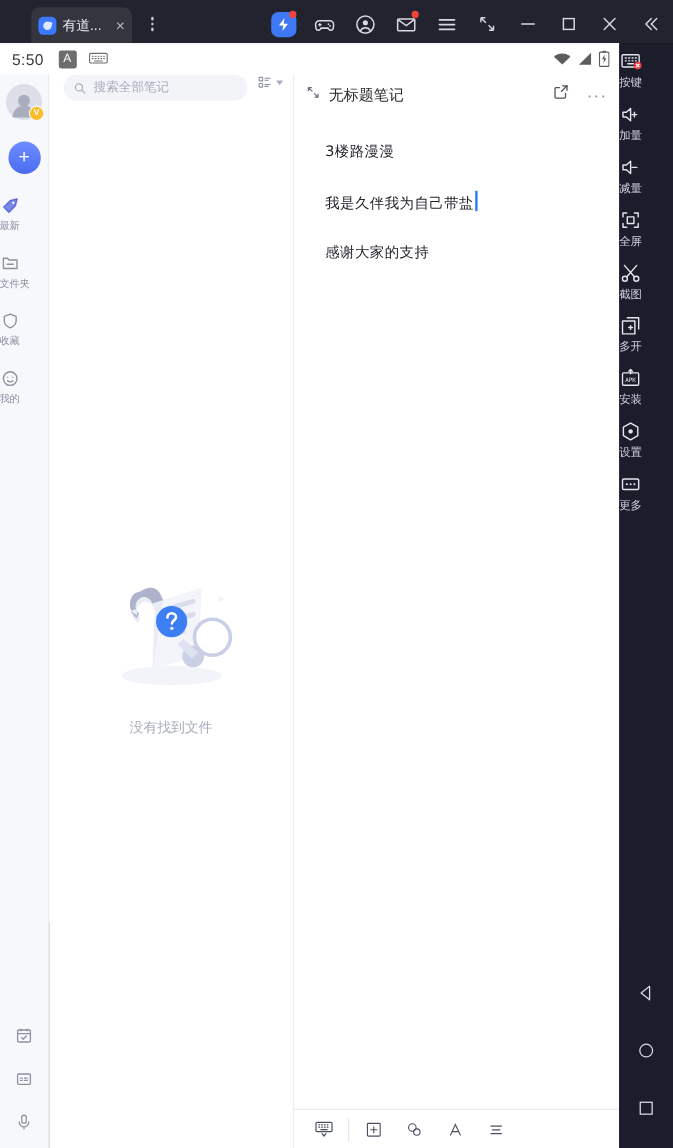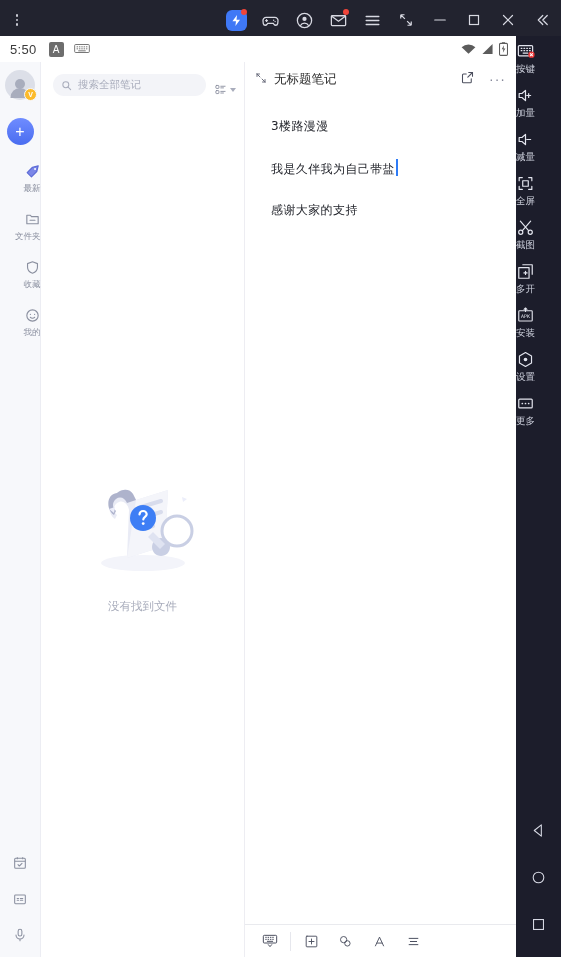--- a/index.html
+++ b/index.html
@@ -87,28 +87,28 @@
     background:#fcbb2b; color:#fff; font-size:7px; font-weight:bold;
     display:flex; align-items:center; justify-content:center; border:1.5px solid #f7f8fb;
   }
   .plusbtn {
     width:27px; height:27px; border-radius:50%;
     background:linear-gradient(180deg,#6f8cff,#4a6df0);
     color:#fff; display:flex; align-items:center; justify-content:center;
     font-size:16px; line-height:1; margin-bottom:18px;
   }
   .rail-item {
-    display:flex; flex-direction:column; align-items:flex-end; gap:3px; margin-bottom:16px; width:41px;
+    display:flex; flex-direction:column; align-items:flex-start; gap:3px; margin-bottom:16px; width:41px;
   }
   .rail-item .lbl { font-size:8.5px; color:#8b90a0; }
   .rail-bottom { margin-top:auto; display:flex; flex-direction:column; align-items:center; gap:20px; padding-bottom:14px; }
 
   
   .list { width:204px; background:#ffffff; border-right:1px solid #ededf2; display:flex; flex-direction:column; }
-  .list-head { height:34px; display:flex; align-items:flex-end; padding:0 8px 0 12px; gap:8px; }
+  .list-head { height:34px; display:flex; align-items:flex-start; padding:0 8px 0 12px; gap:8px; }
   .search {
     flex:1; height:22px; background:#f3f4f8; border-radius:11px;
     display:flex; align-items:center; padding:0 8px; gap:6px;
   }
   .search .ph { font-size:10.5px; color:#a9adbc; }
   .viewtoggle { display:flex; align-items:center; gap:3px; }
   .caret { width:0;height:0;border-left:3.5px solid transparent;border-right:3.5px solid transparent;border-top:4px solid #a9adbc; }
   .empty {
     flex:1; display:flex; flex-direction:column; align-items:center; padding-top:375px;
   }
@@ -153,20 +153,25 @@
   }
   .wm-cn { color:#5d6170; }
   .wm-en { color:#8d91a0; margin-left:2px; }
 </style>
 </head>
 <body>
 
 <div id="app">
 
   <div class="titlebar">
+    <div class="tab">
+      <span class="tab-ico"></span>
+      <span class="tab-label">有道...</span>
+      <span class="tab-close">×</span>
+    </div>
     <div class="tb-dots">
         <i></i>
         <i></i>
         <i></i>
       </div>
 
     <div class="tb-right">
 
       <div class="tb-btn">
         <span class="boost">

